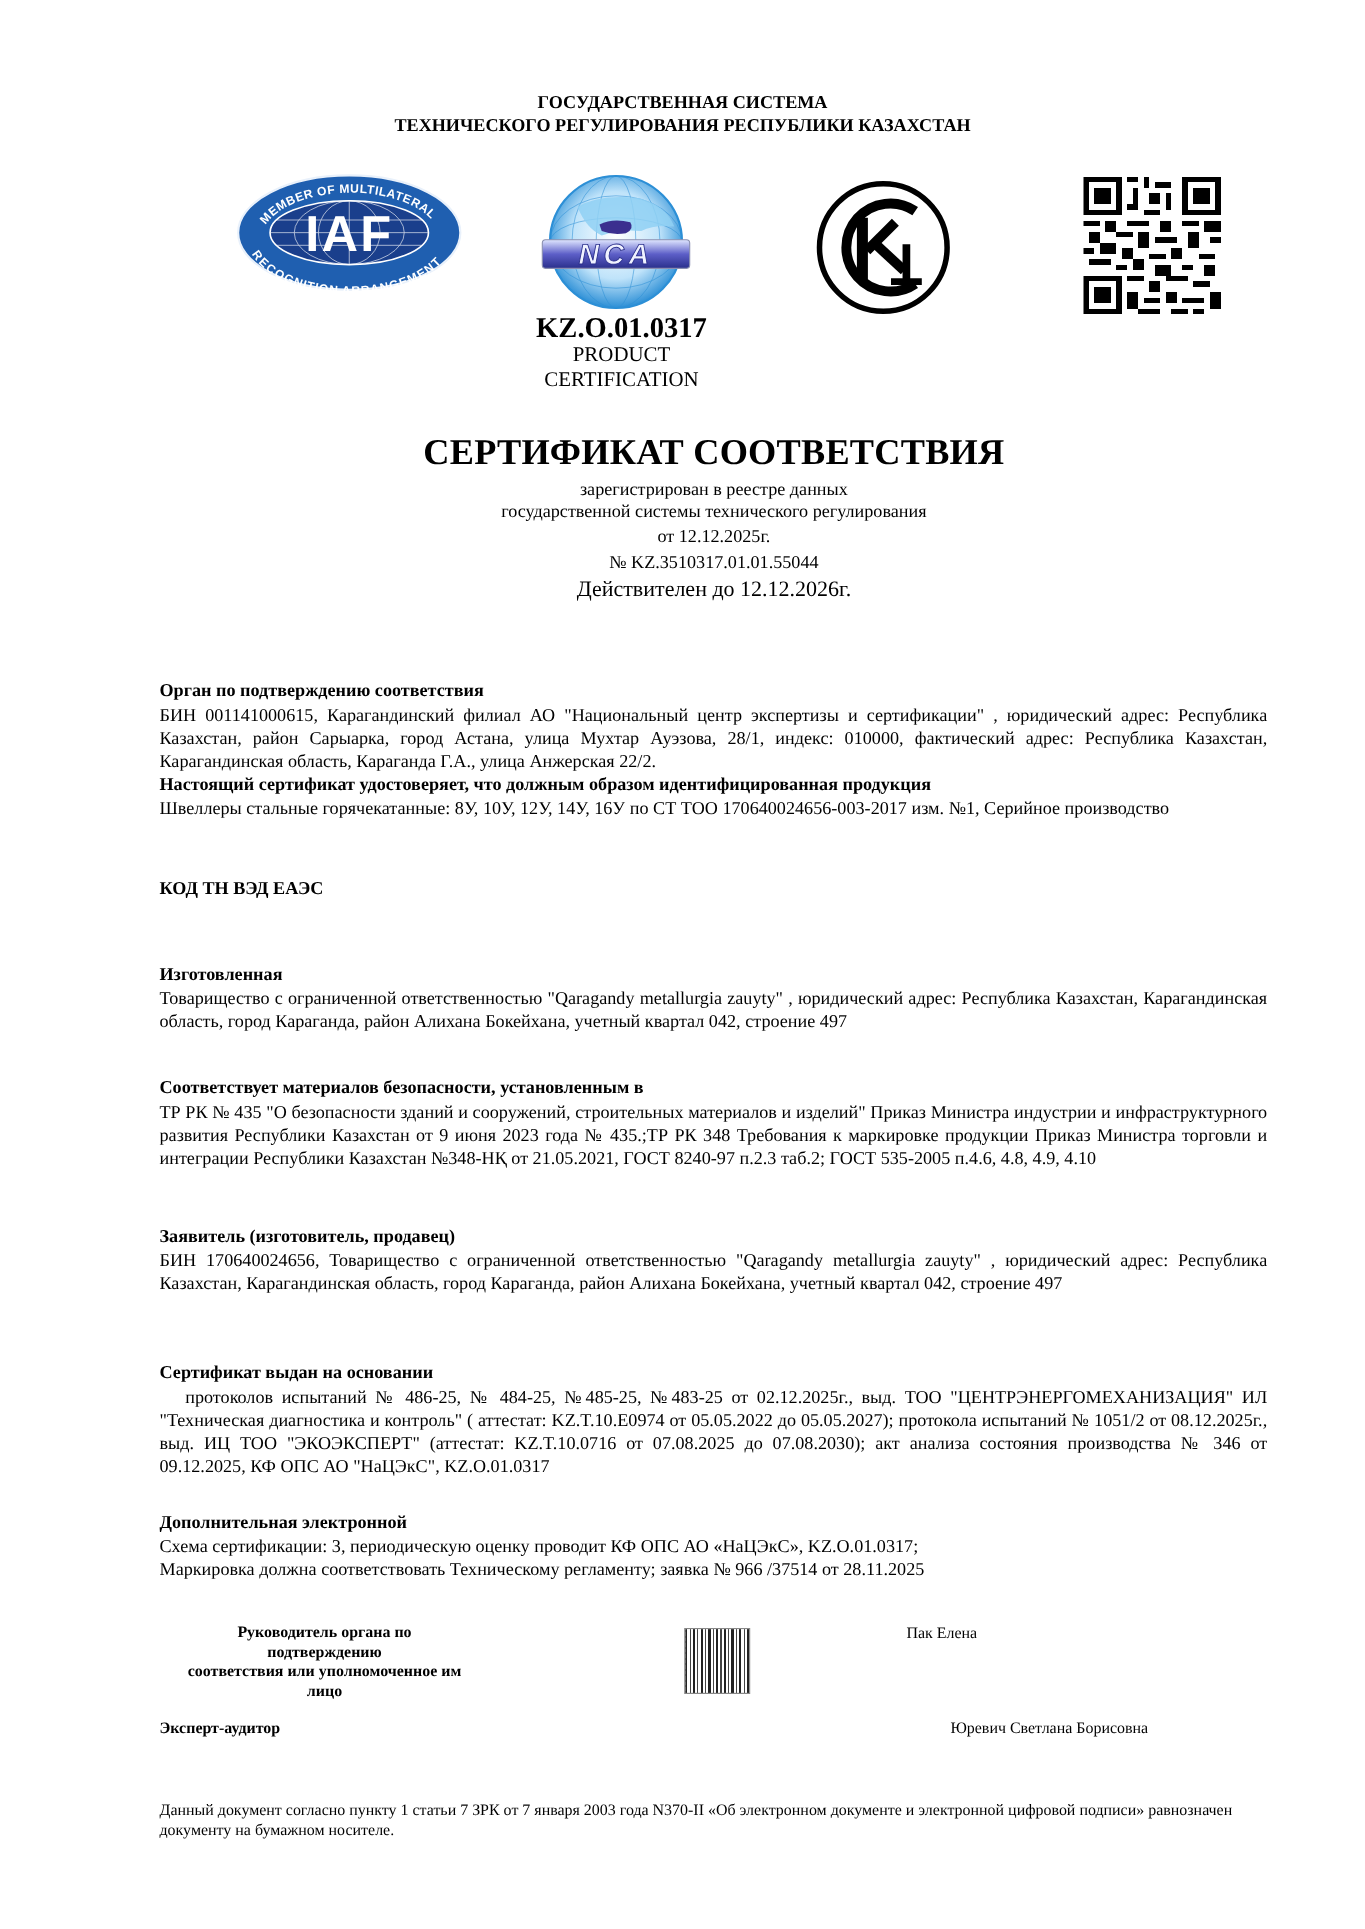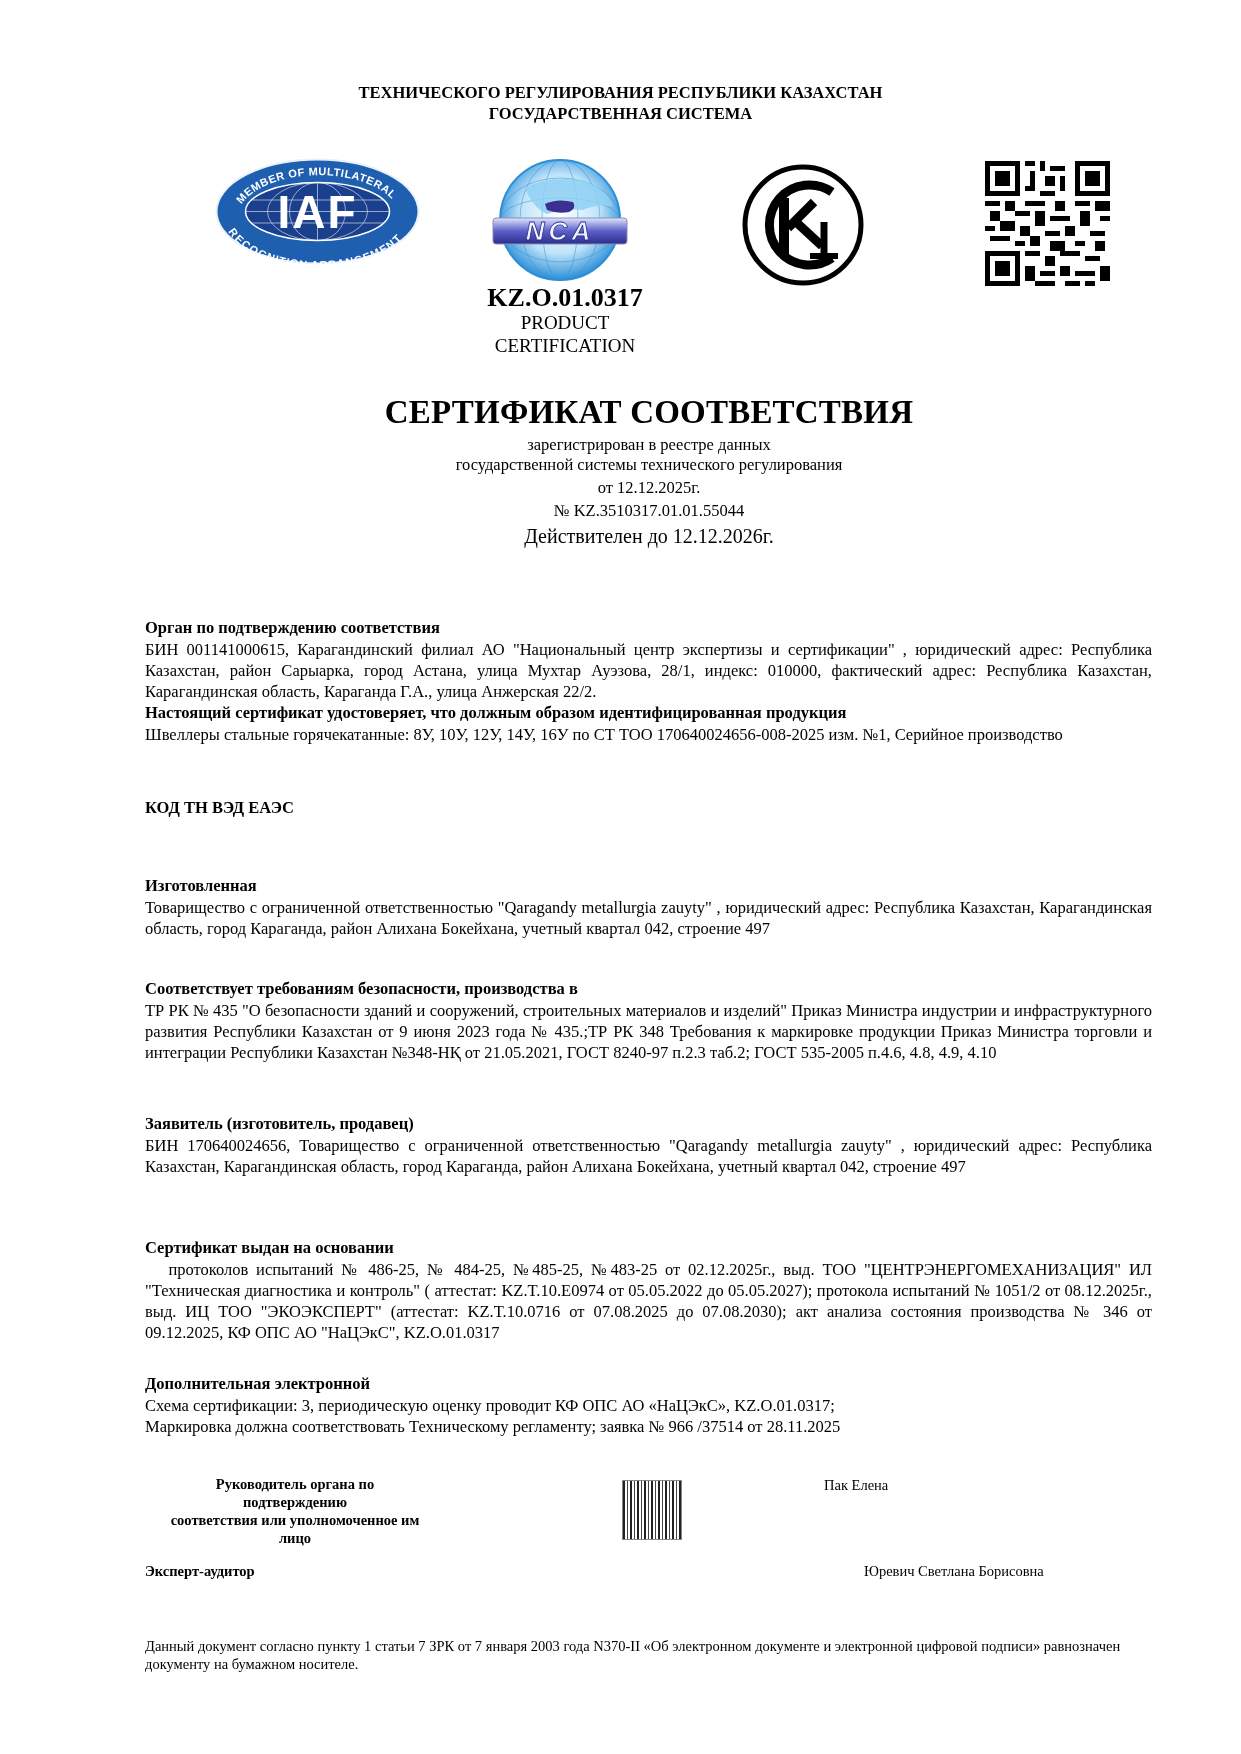--- a/index.html
+++ b/index.html
@@ -23,22 +23,22 @@
   .signame { font-size: 14.5px; line-height: 18px; }
   .foot { left: 145px; width: 990px; top: 1637px; font-size: 14.5px; line-height: 18px; }
   .qr-mini { background:
       repeating-linear-gradient(90deg, #222 0 2px, #fff 2px 4px, #444 4px 5px, #fff 5px 7px),
       repeating-linear-gradient(0deg, rgba(0,0,0,.55) 0 2px, transparent 2px 5px); }
 </style>
 </head>
 <body>
 
 <div class="abs hdr center">
+  <div>ГОСУДАРСТВЕННАЯ СИСТЕМА</div>
   <div>ТЕХНИЧЕСКОГО РЕГУЛИРОВАНИЯ РЕСПУБЛИКИ КАЗАХСТАН</div>
-  <div>ГОСУДАРСТВЕННАЯ СИСТЕМА</div>
 </div>
 
 <div class="logo" style="left:215px; top:158px; width:205px; height:107px;">
   <svg width="205" height="107" viewBox="0 0 205 107">
     <defs>
       <path id="iafTop" d="M 22 58 A 82 44 0 0 1 184 52"></path>
       <path id="iafBot" d="M 16 50 A 86 48 0 0 0 190 58"></path>
     </defs>
     <ellipse cx="102.5" cy="53.5" rx="101" ry="52" fill="#1f5fb0" stroke="#e9f1fb" stroke-width="2"></ellipse>
     <ellipse cx="102.5" cy="53.5" rx="72" ry="29" fill="#1a3f8c" stroke="#ffffff" stroke-width="1.5"></ellipse>
@@ -172,34 +172,34 @@
   <div class="big">Действителен до 12.12.2026г.</div>
 </div>
 
 <div class="abs sec" style="top:585px;margin-top:32px;">
   <h3>Орган по подтверждению соответствия</h3>
   <p>БИН 001141000615, Карагандинский филиал АО "Национальный центр экспертизы и сертификации" , юридический адрес: Республика Казахстан, район Сарыарка, город Астана, улица Мухтар Ауэзова, 28/1, индекс: 010000, фактический адрес: Республика Казахстан, Карагандинская область, Караганда Г.А., улица Анжерская 22/2.</p>
 </div>
 
 <div class="abs sec" style="top:702px;">
   <h3>Настоящий сертификат удостоверяет, что должным образом идентифицированная продукция</h3>
-  <p>Швеллеры стальные горячекатанные: 8У, 10У, 12У, 14У, 16У по СТ ТОО 170640024656-008-2025 изм. №1, Серийное производство</p>
+  <p>Швеллеры стальные горячекатанные: 8У, 10У, 12У, 14У, 16У по СТ ТОО 170640024656-003-2017 изм. №1, Серийное производство</p>
 </div>
 
 <div class="abs sec" style="top:797px;">
   <h3>КОД ТН ВЭД ЕАЭС</h3>
 </div>
 
 <div class="abs sec" style="top:875px;">
   <h3>Изготовленная</h3>
   <p>Товарищество с ограниченной ответственностью "Qaragandy metallurgia zauyty" , юридический адрес: Республика Казахстан, Карагандинская область, город Караганда, район Алихана Бокейхана, учетный квартал 042, строение 497</p>
 </div>
 
 <div class="abs sec" style="top:978px;">
-  <h3>Соответствует требованиям безопасности, производства в</h3>
+  <h3>Соответствует материалов безопасности, установленным в</h3>
   <p>ТР РК № 435 "О безопасности зданий и сооружений, строительных материалов и изделий" Приказ Министра индустрии и инфраструктурного развития Республики Казахстан от 9 июня 2023 года № 435.;ТР РК 348 Требования к маркировке продукции Приказ Министра торговли и интеграции Республики Казахстан №348-НҚ от 21.05.2021, ГОСТ 8240-97 п.2.3 таб.2; ГОСТ 535-2005 п.4.6, 4.8, 4.9, 4.10</p>
 </div>
 
 <div class="abs sec" style="top:1113px;">
   <h3>Заявитель (изготовитель, продавец)</h3>
   <p>БИН 170640024656, Товарищество с ограниченной ответственностью "Qaragandy metallurgia zauyty" , юридический адрес: Республика Казахстан, Карагандинская область, город Караганда, район Алихана Бокейхана, учетный квартал 042, строение 497</p>
 </div>
 
 <div class="abs sec" style="top:1237px;">
   <h3>Сертификат выдан на основании</h3>

